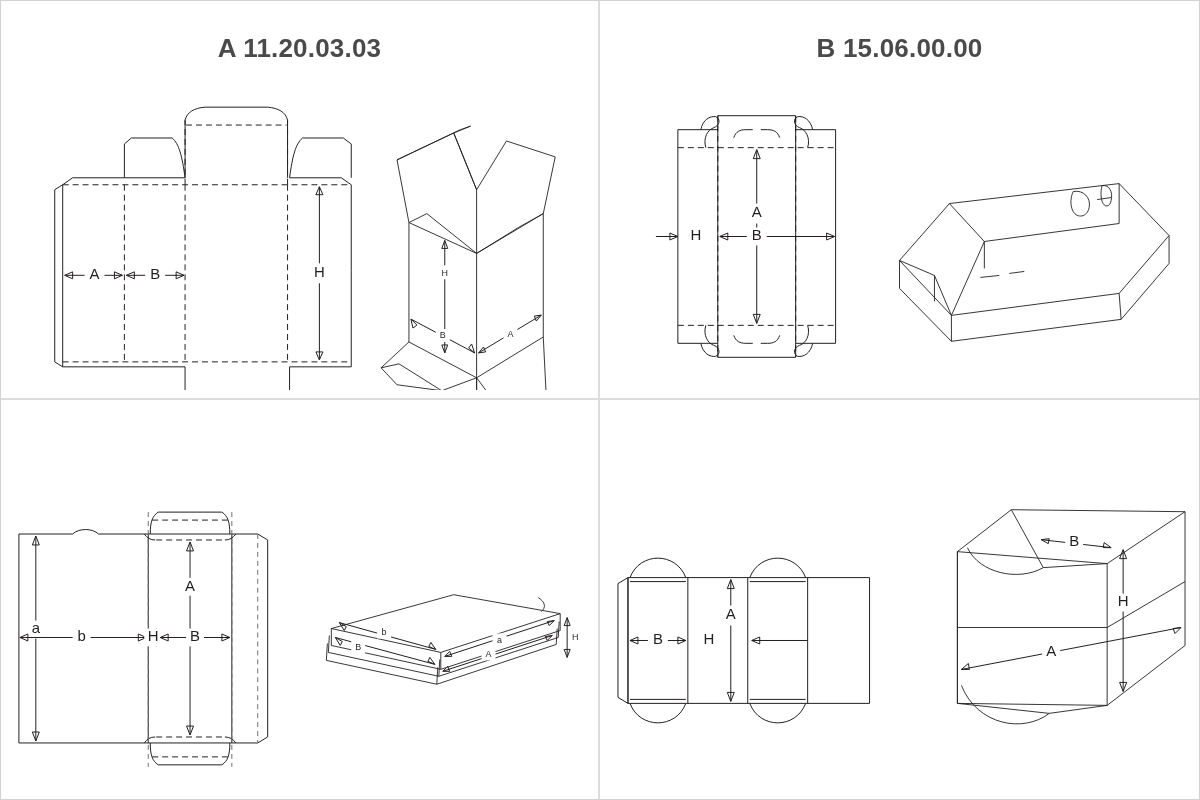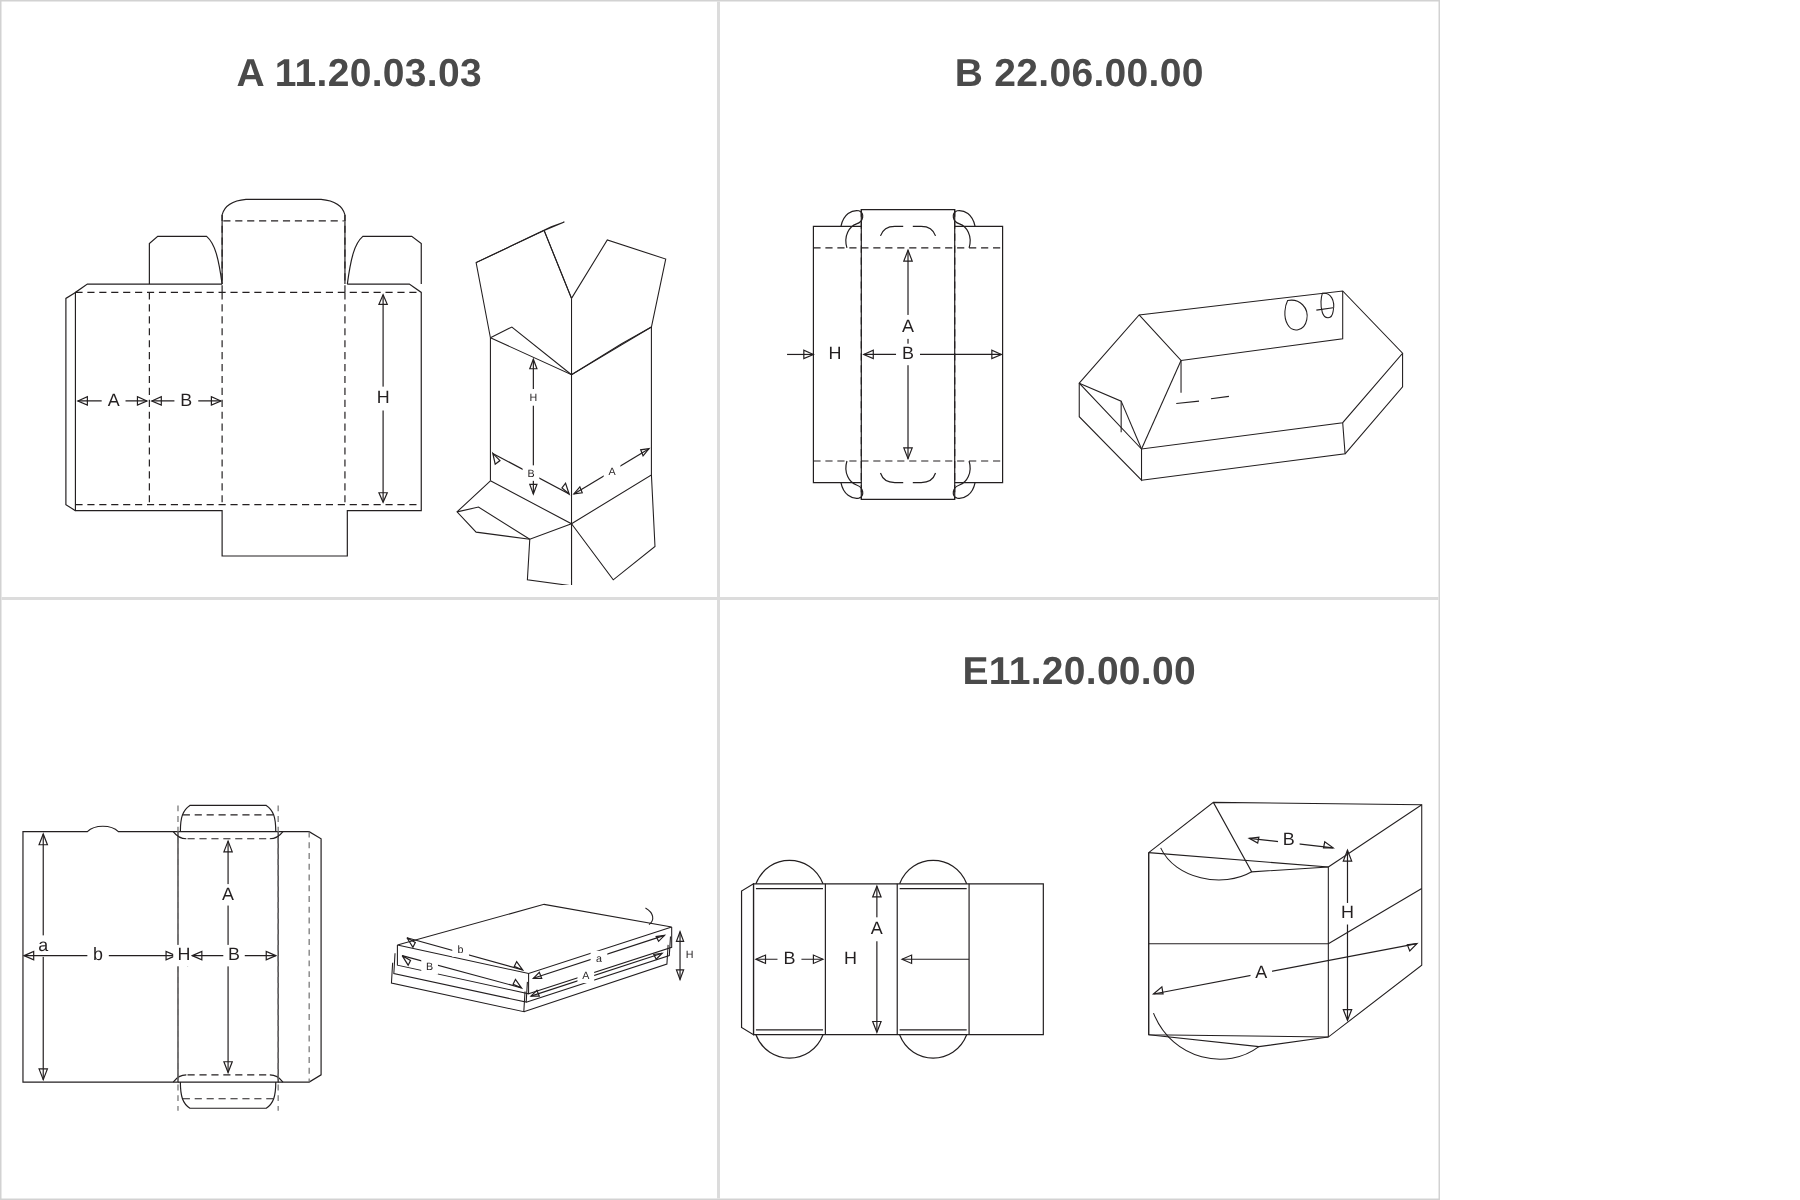--- a/index.html
+++ b/index.html
@@ -3,21 +3,21 @@
 <meta charset="utf-8">
 <style>
   html,body{margin:0;padding:0;}
   body{
     width:1200px;height:800px;
     background:#ffffff;
     font-family:"Liberation Sans", sans-serif;
     overflow:hidden;
   }
   #sheet{
-    position:relative;width:960px;height:800px;
+    position:relative;width:1200px;height:800px;
     box-sizing:border-box;
     border:1px solid #d2d2d2;
     background:#fff;
   }
   .grid{
     position:absolute;inset:0;
     display:grid;
     grid-template-columns:1fr 1fr;
     grid-template-rows:1fr 1fr;
   }
@@ -147,21 +147,21 @@
             <path class="cut" d="M480 268 L487 267 L485 262 Z" fill="#231f20"></path>
             <path class="cut" d="M543 230 L536 231 L538 236 Z" fill="#231f20"></path>
             <rect x="505" y="243" width="14" height="13" fill="#fff"></rect>
             <text class="dimt sm" x="512" y="250">A</text>
           </g>
         </svg>
       </div>
     </div>
 
     <div class="cell c1">
-      <div class="cell-title">B 22.06.00.00</div>
+      <div class="cell-title">B 15.06.00.00</div>
       <div class="art">
         <svg viewBox="0 0 600 300" preserveAspectRatio="xMidYMid meet">
           <g>
 
             <path class="cut" d="M118 30 L196 30 L196 272 L118 272 Z"></path>
 
             <path class="cut" d="M118 44 L78 44 L78 258 L118 258"></path>
 
             <path class="cut" d="M196 44 L236 44 L236 258 L196 258"></path>
 
@@ -326,21 +326,20 @@
             <path class="cut" d="M569 132 L566 140 L572 140 Z" fill="#231f20"></path>
             <path class="cut" d="M569 172 L566 164 L572 164 Z" fill="#231f20"></path>
             <rect x="570" y="145" width="14" height="13" fill="#fff"></rect>
             <text class="dimt sm" x="577" y="152">H</text>
           </g>
         </svg>
       </div>
     </div>
 
     <div class="cell c3">
-      <div class="cell-title">E11.20.00.00</div>
       <div class="art">
         <svg viewBox="0 0 600 300" preserveAspectRatio="xMidYMid meet">
           <g>
 
             <path class="cut" d="M18 98 L18 212 L28 218 L28 92 Z"></path>
 
             <path class="cut" d="M28 92 L270 92 L270 218 L28 218 Z"></path>
 
             <line class="cut" x1="88" y1="92" x2="88" y2="218"></line>
             <line class="cut" x1="148" y1="92" x2="148" y2="218"></line>

